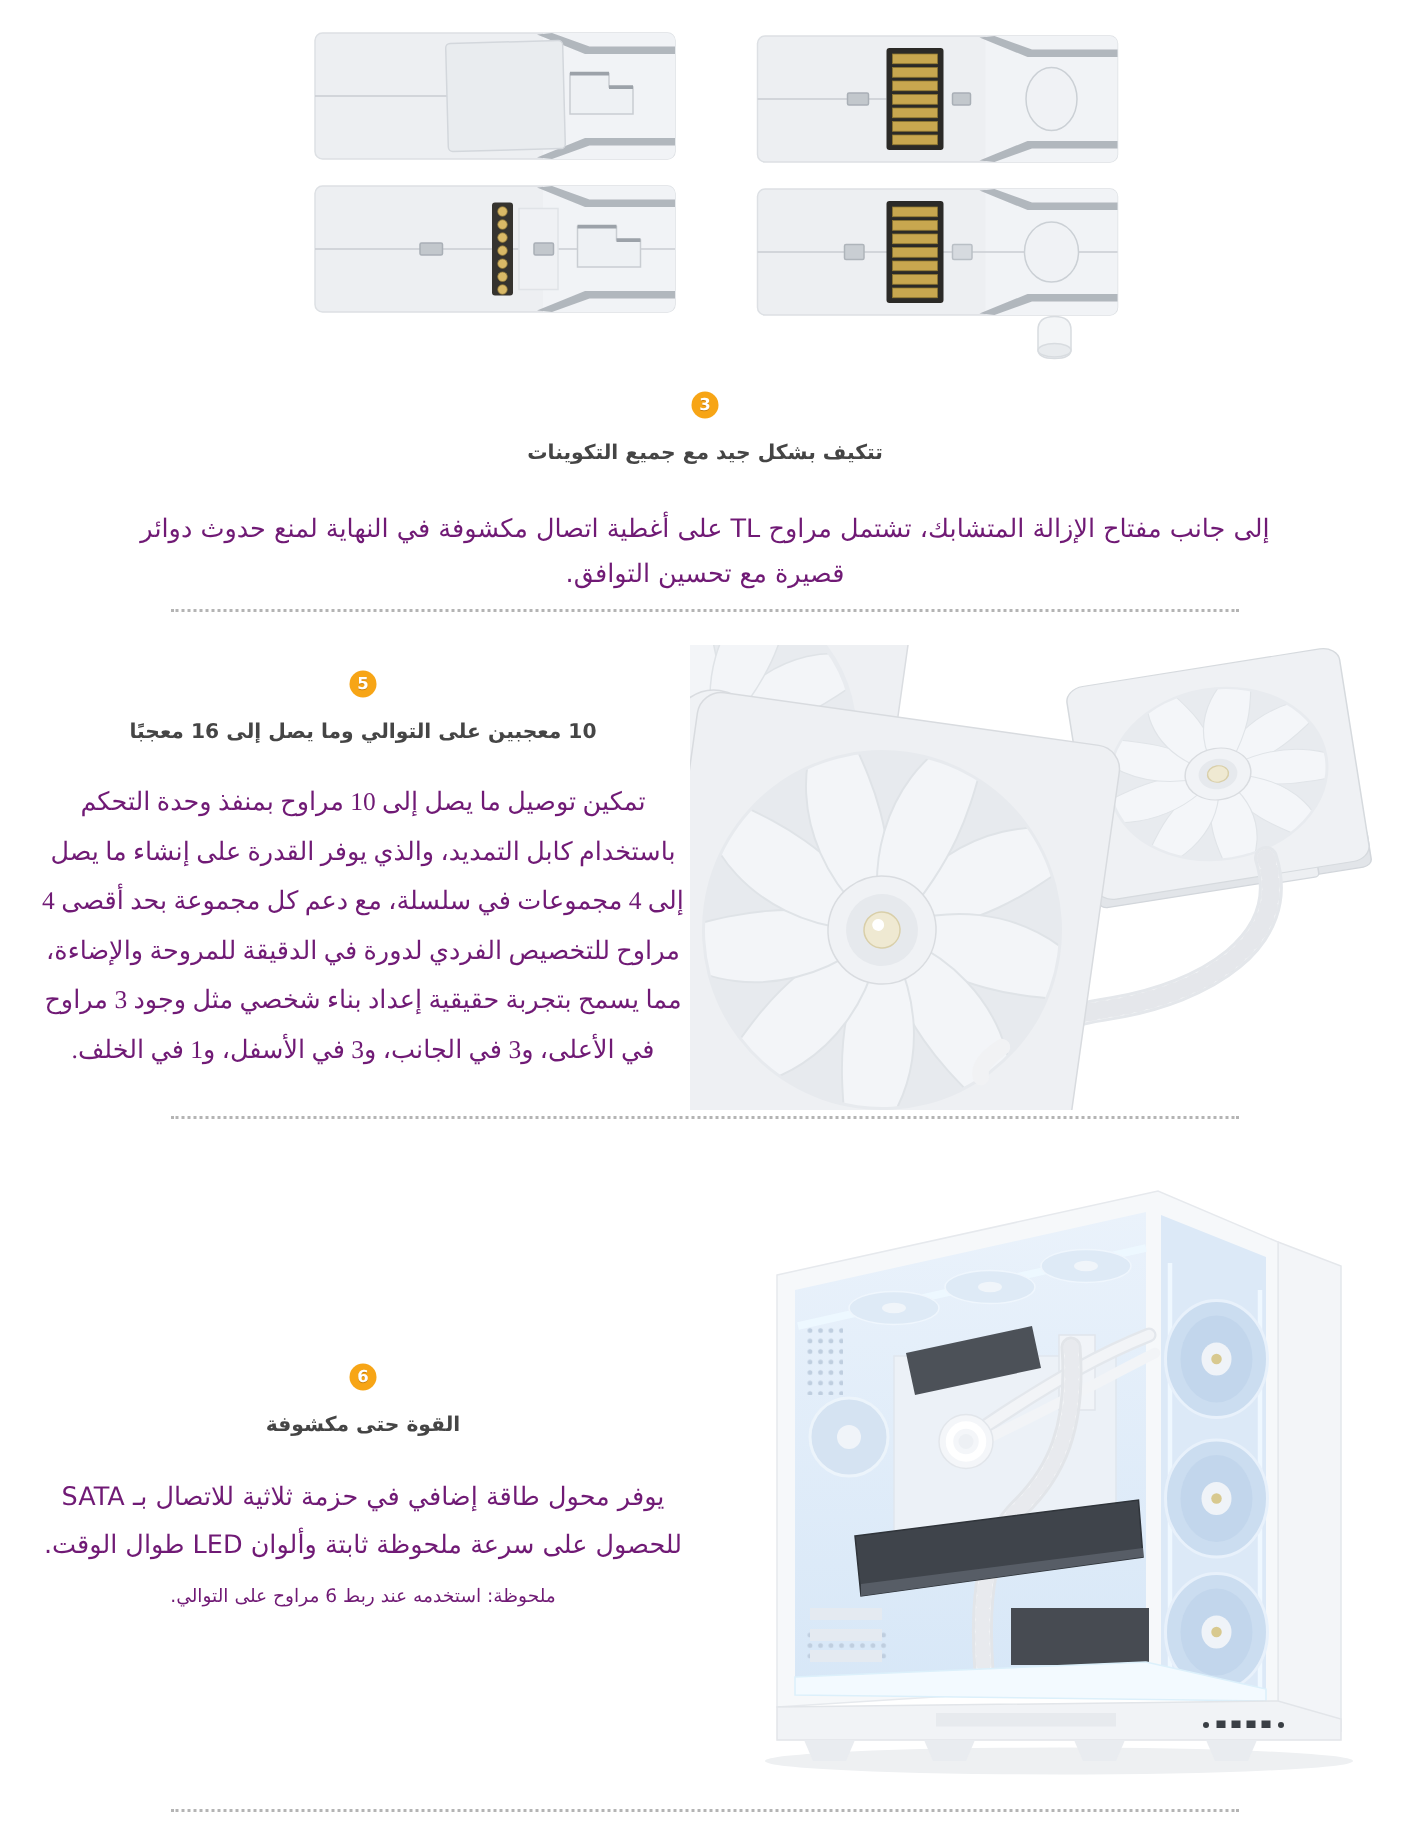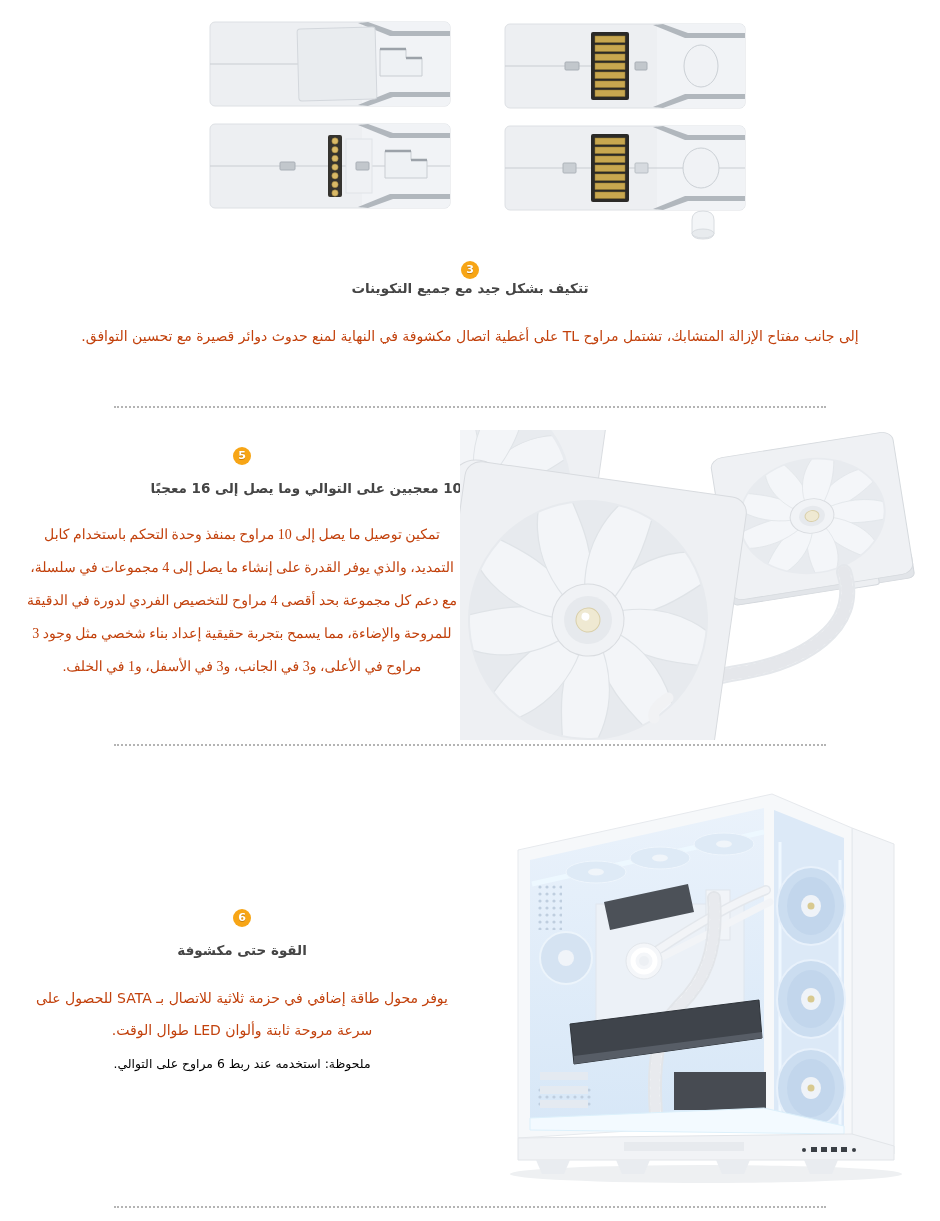--- a/index.html
+++ b/index.html
@@ -16,30 +16,30 @@
   .badge {
     display:inline-block; width:18px; height:18px; border-radius:50%;
     background:#F7A516; color:#ffffff; font-size:11px; font-weight:bold;
     line-height:18px; text-align:center;
     text-shadow:0 1px 0 rgba(140,80,0,.45);
   }
   .sec-title {
     font-weight:bold; color:#454545; font-size:13.5px; line-height:1.4;
   }
   .sec-body {
-    color:#c2410c; font-size:14px;
-  }
-  .note { color:#000000; font-size:12.4px; margin-top:10px; }
+    color:#701a75; font-size:17px;
+  }
+  .note { color:#701a75; font-size:12.4px; margin-top:10px; }
 
   #sec3 { left:70px; top:258px; width:800px; }
-  #sec3 .sec-title { margin-top:0; }
+  #sec3 .sec-title { margin-top:14px; }
   #sec3 .sec-body  { margin-top:26px; line-height:1.8; }
 
   #sec5-text { left:22px; top:444px; width:440px; }
-  #sec5-text .sec-title { margin-top:14px;text-align:right; }
+  #sec5-text .sec-title { margin-top:14px; }
   #sec5-text .sec-body  { margin-top:20px; line-height:33px;font-family:Liberation Serif, serif; }
 
   #sec6-text { left:22px; top:906px; width:440px; }
   #sec6-text .sec-title { margin-top:14px; }
   #sec6-text .sec-body  { margin-top:22px; line-height:32px; }
 
   .divider {
     position:absolute; left:114px; width:712px; height:0;
     border-top:2px dotted #b4b4b4;
   }
@@ -237,21 +237,21 @@
 
   <path d="M208,268 C198,275 192,281 194,288" fill="none" stroke="#F1F2F4" stroke-width="11" stroke-linecap="round"></path>
 </svg>
 </div>
 
 <div id="divider2" class="divider"></div>
 
 <div id="sec6-text" class="abs section-text">
   <span class="badge">6</span>
   <h3 class="sec-title">القوة حتى مكشوفة</h3>
-  <p class="sec-body">يوفر محول طاقة إضافي في حزمة ثلاثية للاتصال بـ SATA للحصول على سرعة مروحة ثابتة وألوان LED طوال الوقت.</p>
+  <p class="sec-body">يوفر محول طاقة إضافي في حزمة ثلاثية للاتصال بـ SATA للحصول على سرعة ملحوظة ثابتة وألوان LED طوال الوقت.</p>
   <p class="note">ملحوظة: استخدمه عند ربط 6 مراوح على التوالي.</p>
 </div>
 
 <div id="case-img" class="abs">
 <svg width="460" height="402" viewBox="0 0 460 402">
   <defs>
     <linearGradient id="gglass" x1="0" y1="0" x2="0" y2="1">
       <stop offset="0" stop-color="#EAF2FB"></stop>
           <stop offset="1" stop-color="#D7E7F7"></stop>
     </linearGradient>

